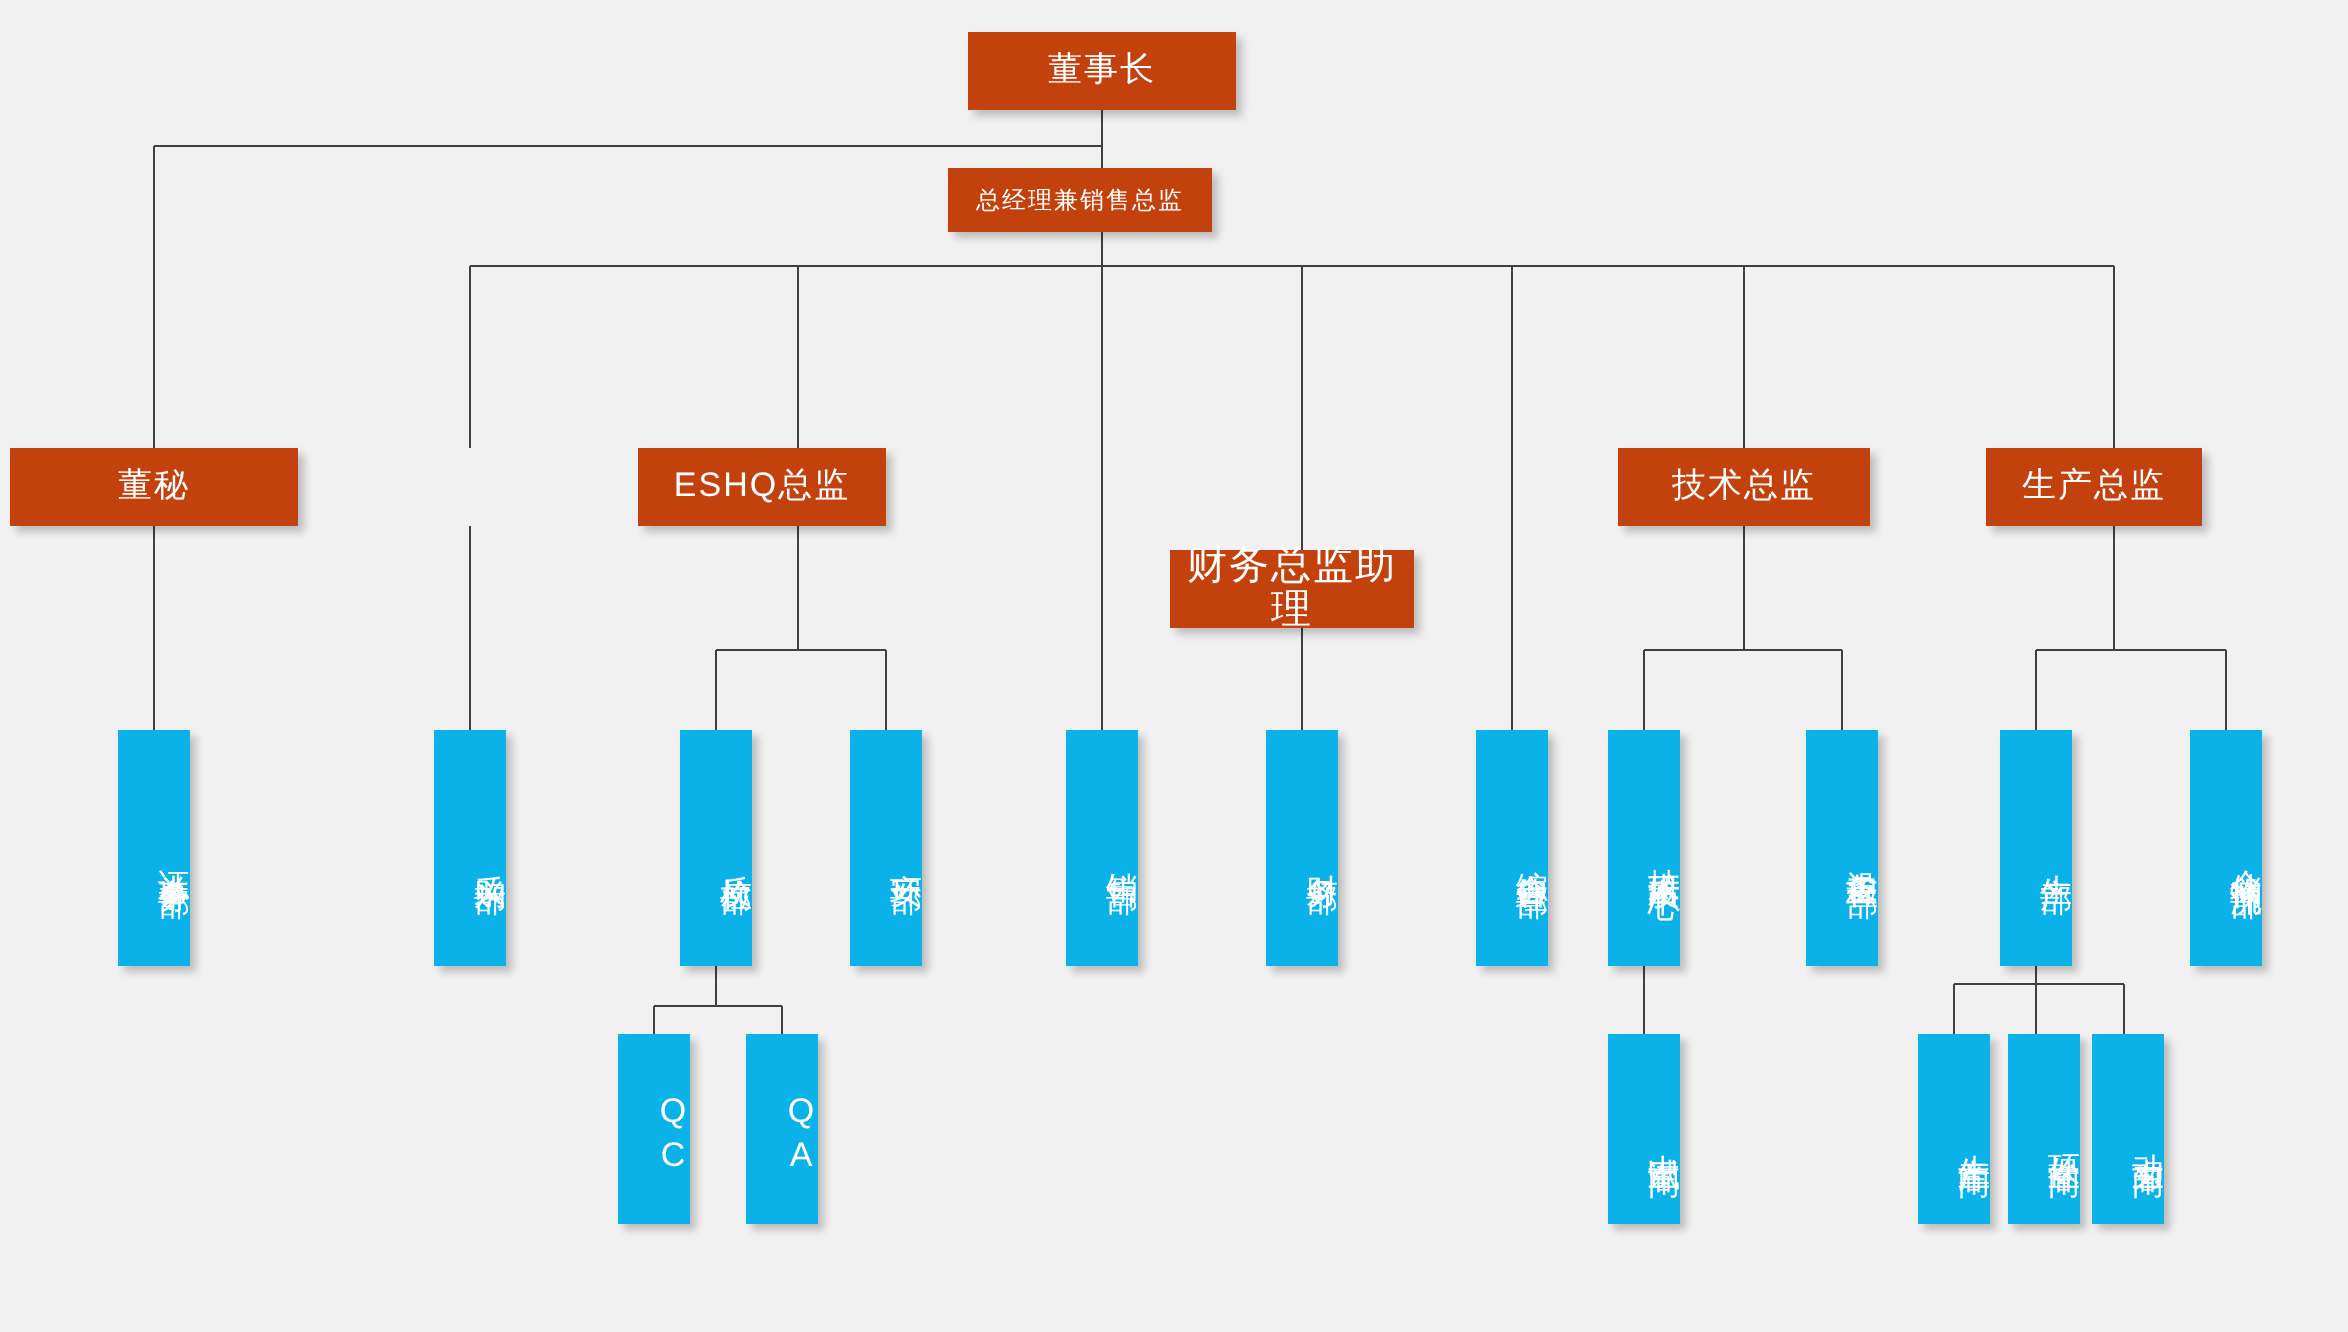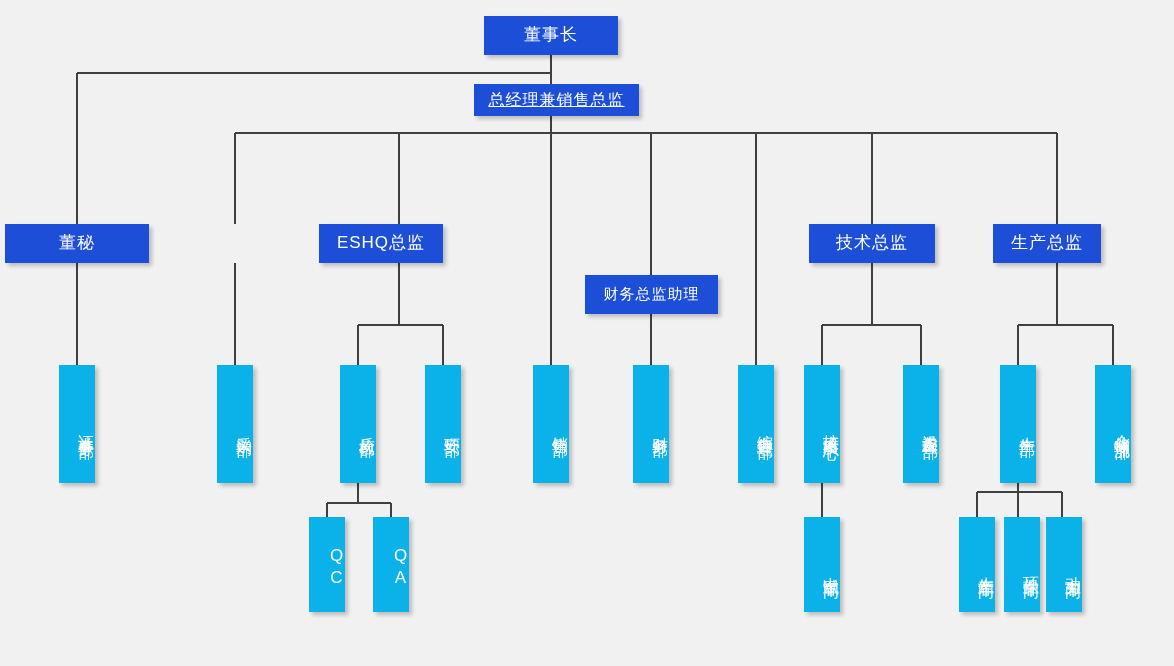--- a/index.html
+++ b/index.html
@@ -33,21 +33,21 @@
     box-sizing: border-box;
     display: flex;
     align-items: center;
     justify-content: center;
     color: #ffffff;
     text-align: center;
     box-shadow: 3px 3px 4px rgba(0,0,0,0.22);
     line-height: 1.08;
   }
   .node.horiz {
-    background: #1d4ed8;
+    background: #c2410c;
     font-size: 17px;
     letter-spacing: 1px;
   }
   .node.vert {
     background: #0bb2ea;
     font-size: 16px;
     writing-mode: vertical-rl;
     text-orientation: upright;
     letter-spacing: 2px;
     padding-top: 6px;
@@ -119,34 +119,34 @@
       <path d="M977,492 L977,517"></path>
       <path d="M1018,492 L1018,517"></path>
       <path d="M1062,492 L1062,517"></path>
     </g>
   </svg>
 
   <div class="node horiz" style="left:484px; top:16px; width:134px; height:39px;">
     <span>董事长</span>
   </div>
 
-  <div class="node horiz" style="left:474px; top:84px; width:165px; height:32px; font-size:16px;text-decoration:underline;">
+  <div class="node horiz" style="left:474px; top:84px; width:132px; height:32px; font-size:12px;">
     <span>总经理兼销售总监</span>
   </div>
 
   <div class="node horiz" style="left:5px; top:224px; width:144px; height:39px;text-align:right;">
     <span>董秘</span>
   </div>
 
 
   <div class="node horiz" style="left:319px; top:224px; width:124px; height:39px;">
     <span>ESHQ总监</span>
   </div>
 
-  <div class="node horiz" style="left:585px; top:275px; width:133px; height:39px; font-size:15px;">
+  <div class="node horiz" style="left:585px; top:275px; width:122px; height:39px; font-size:20px;">
     <span>财务总监助理</span>
   </div>
 
   <div class="node horiz" style="left:809px; top:224px; width:126px; height:39px;text-align:center;">
     <span>技术总监</span>
   </div>
 
   <div class="node horiz" style="left:993px; top:224px; width:108px; height:39px;">
     <span>生产总监</span>
   </div>

